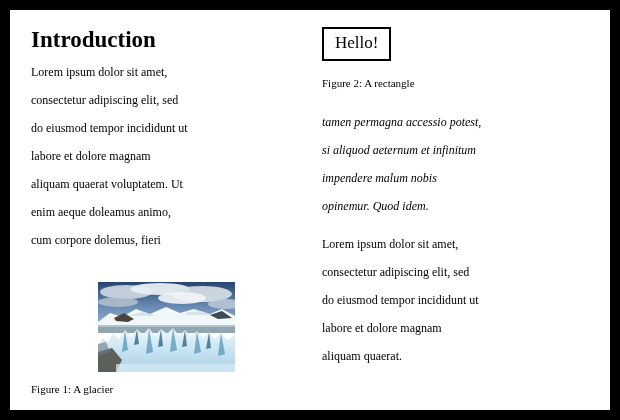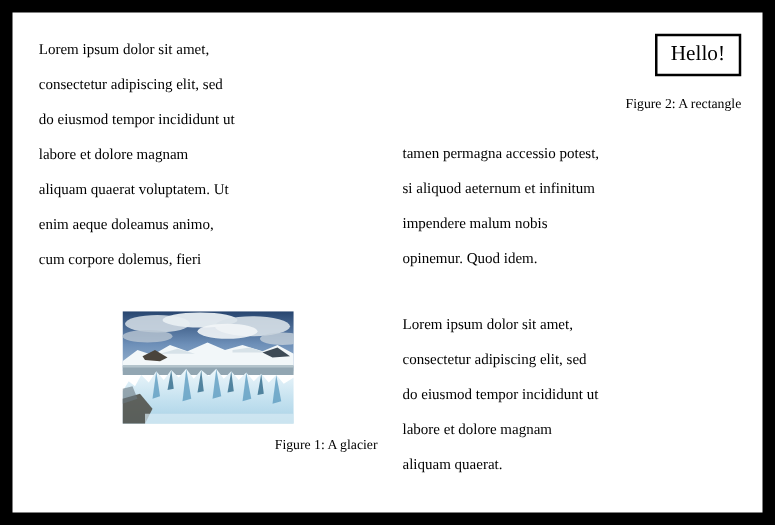--- a/index.html
+++ b/index.html
@@ -35,21 +35,21 @@
     margin: 0 0 3px 0;
   }
   .body-par {
     font-size: 12px;
     line-height: 28px;
     margin: 0;
     white-space: pre-line;
   }
   .figure {
     margin: 0;
-    text-align: right;
+    text-align: left;
   }
   .figure-glacier {
     margin-top: 28px;
   }
   .glacier-svg {
     display: block;
     margin: 0 auto;
   }
   .figcaption {
     font-size: 11px;
@@ -64,30 +64,32 @@
     display: inline-block;
     border: 2px solid #000000;
     padding: 3px 11px 5px 11px;
     font-size: 17px;
     line-height: 22px;
   }
   .figure-hello .figcaption {
     margin-top: 11px;
   }
   .par-gap {
-    margin-bottom: 25px;
+    margin-bottom: 10px;
+    font-style: italic;
   }
 </style>
 </head>
 <body>
 
 <div class="page">
   <div class="inner">
 
     <div class="col">
+      <h1 class="heading">Introduction</h1>
       <p class="body-par">Lorem ipsum dolor sit amet,
 consectetur adipiscing elit, sed
 do eiusmod tempor incididunt ut
 labore et dolore magnam
 aliquam quaerat voluptatem. Ut
 enim aeque doleamus animo,
 cum corpore dolemus, fieri</p>
 
       <figure class="figure figure-glacier">
         <svg class="glacier-svg" width="137" height="90" viewBox="0 0 137 90" xmlns="http://www.w3.org/2000/svg">

